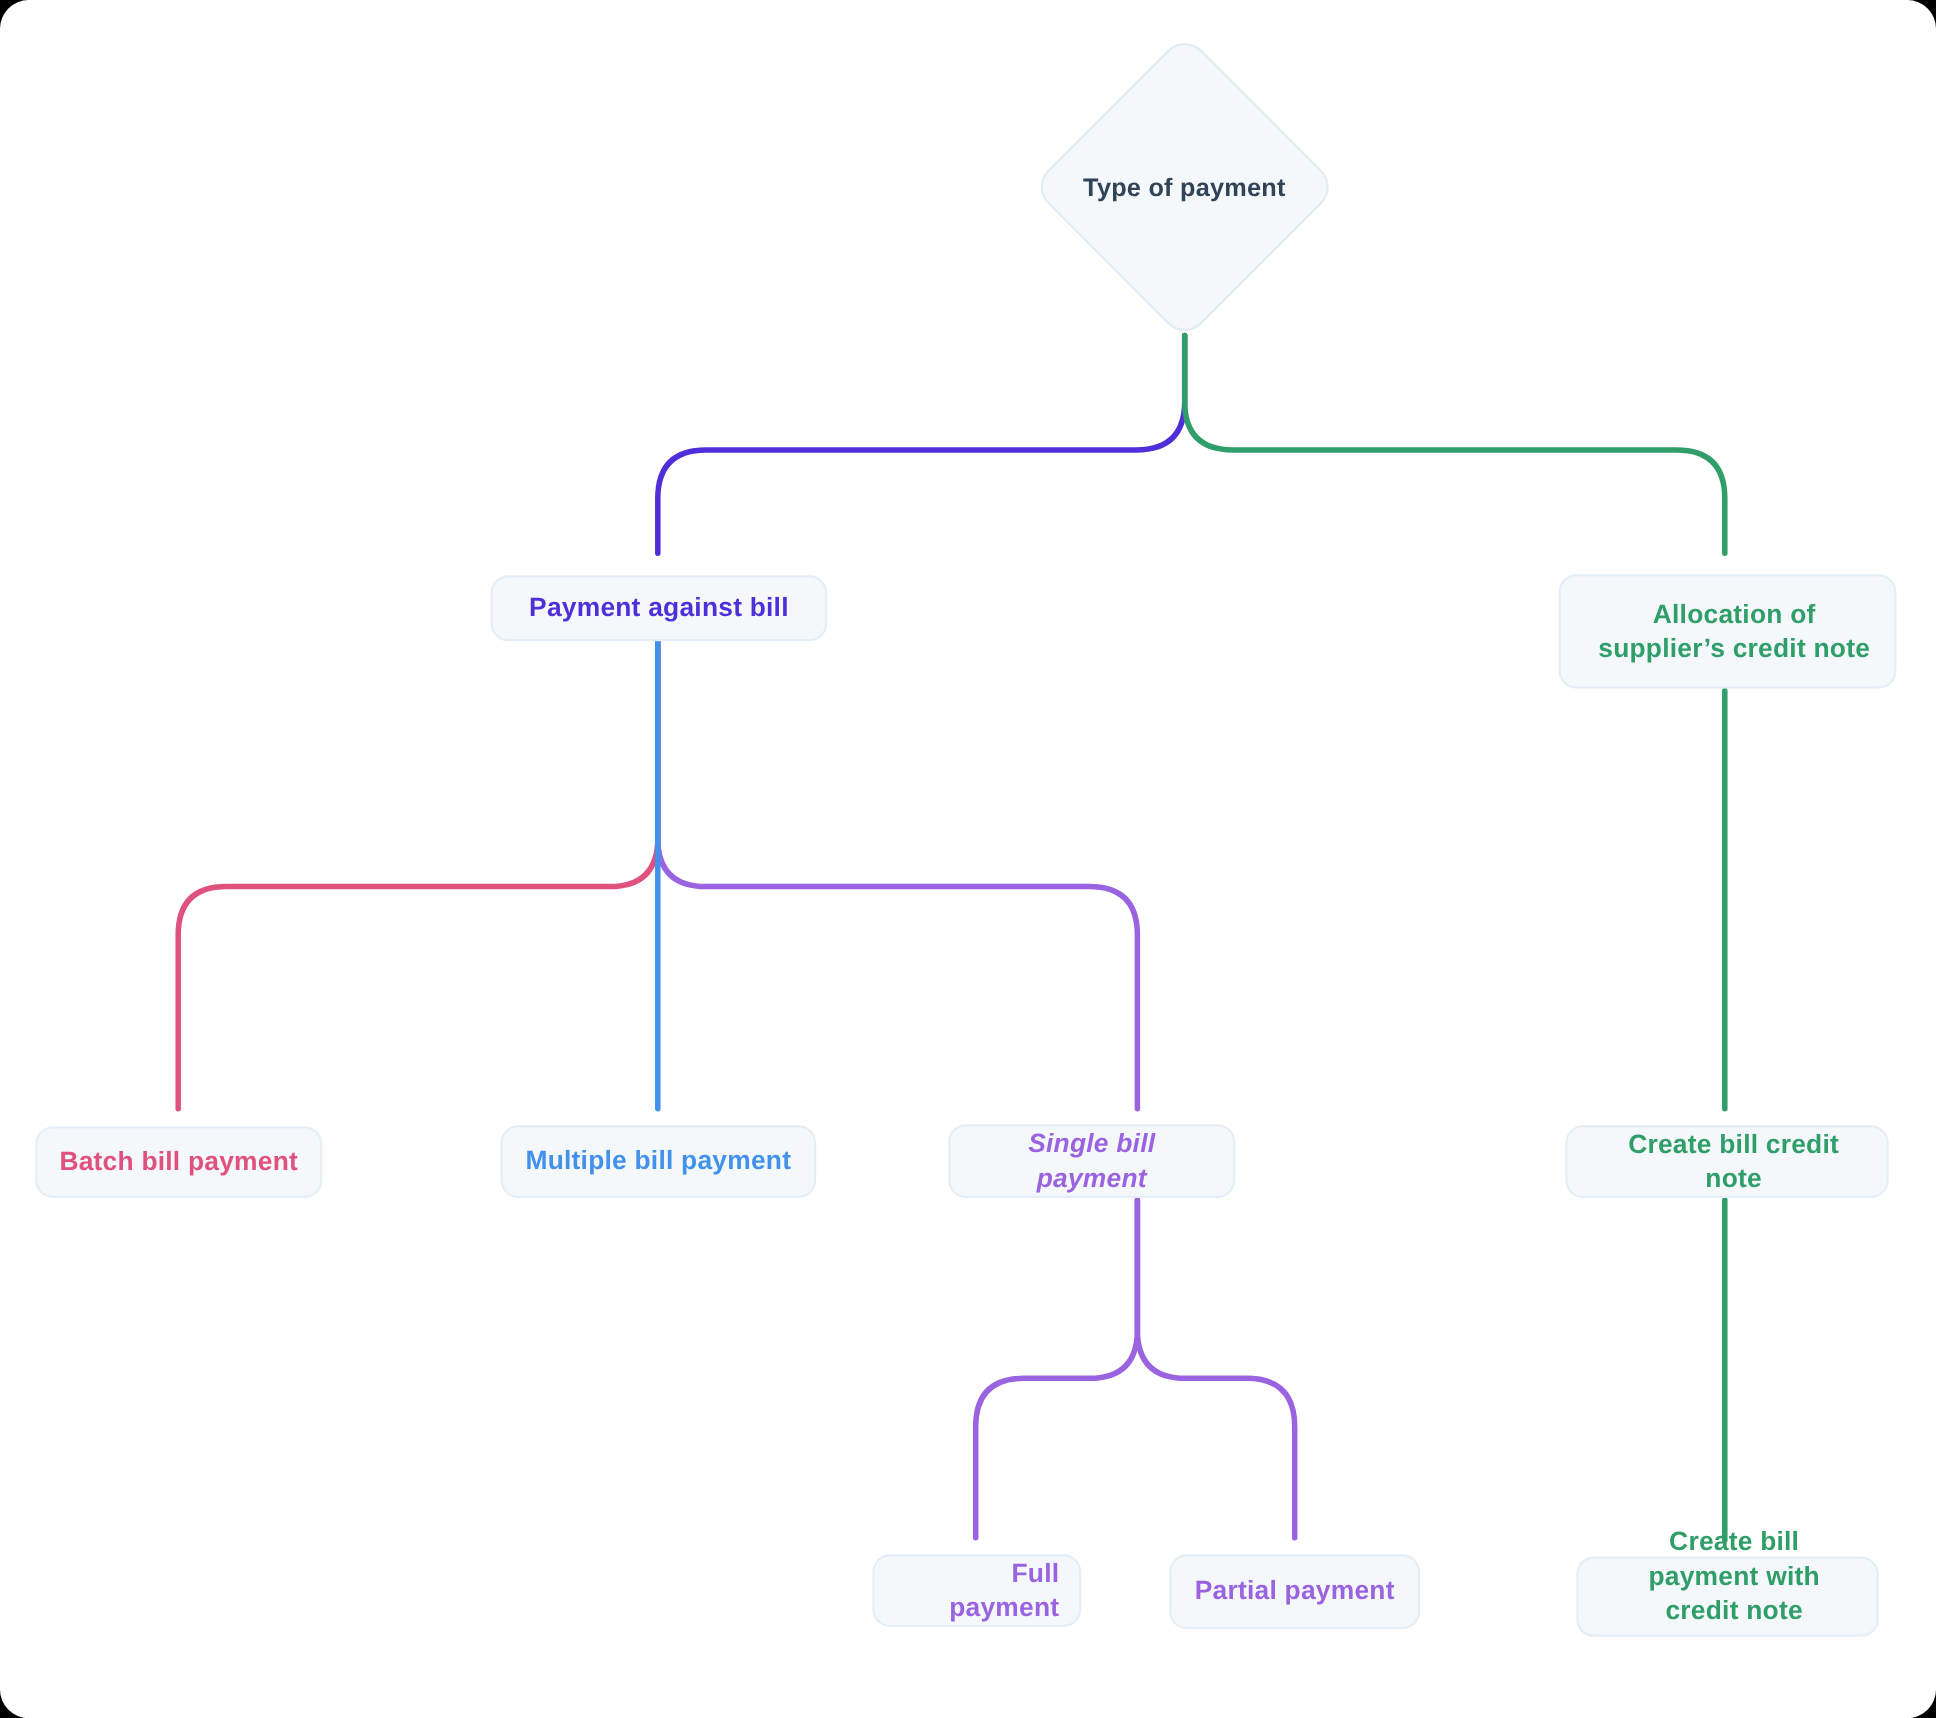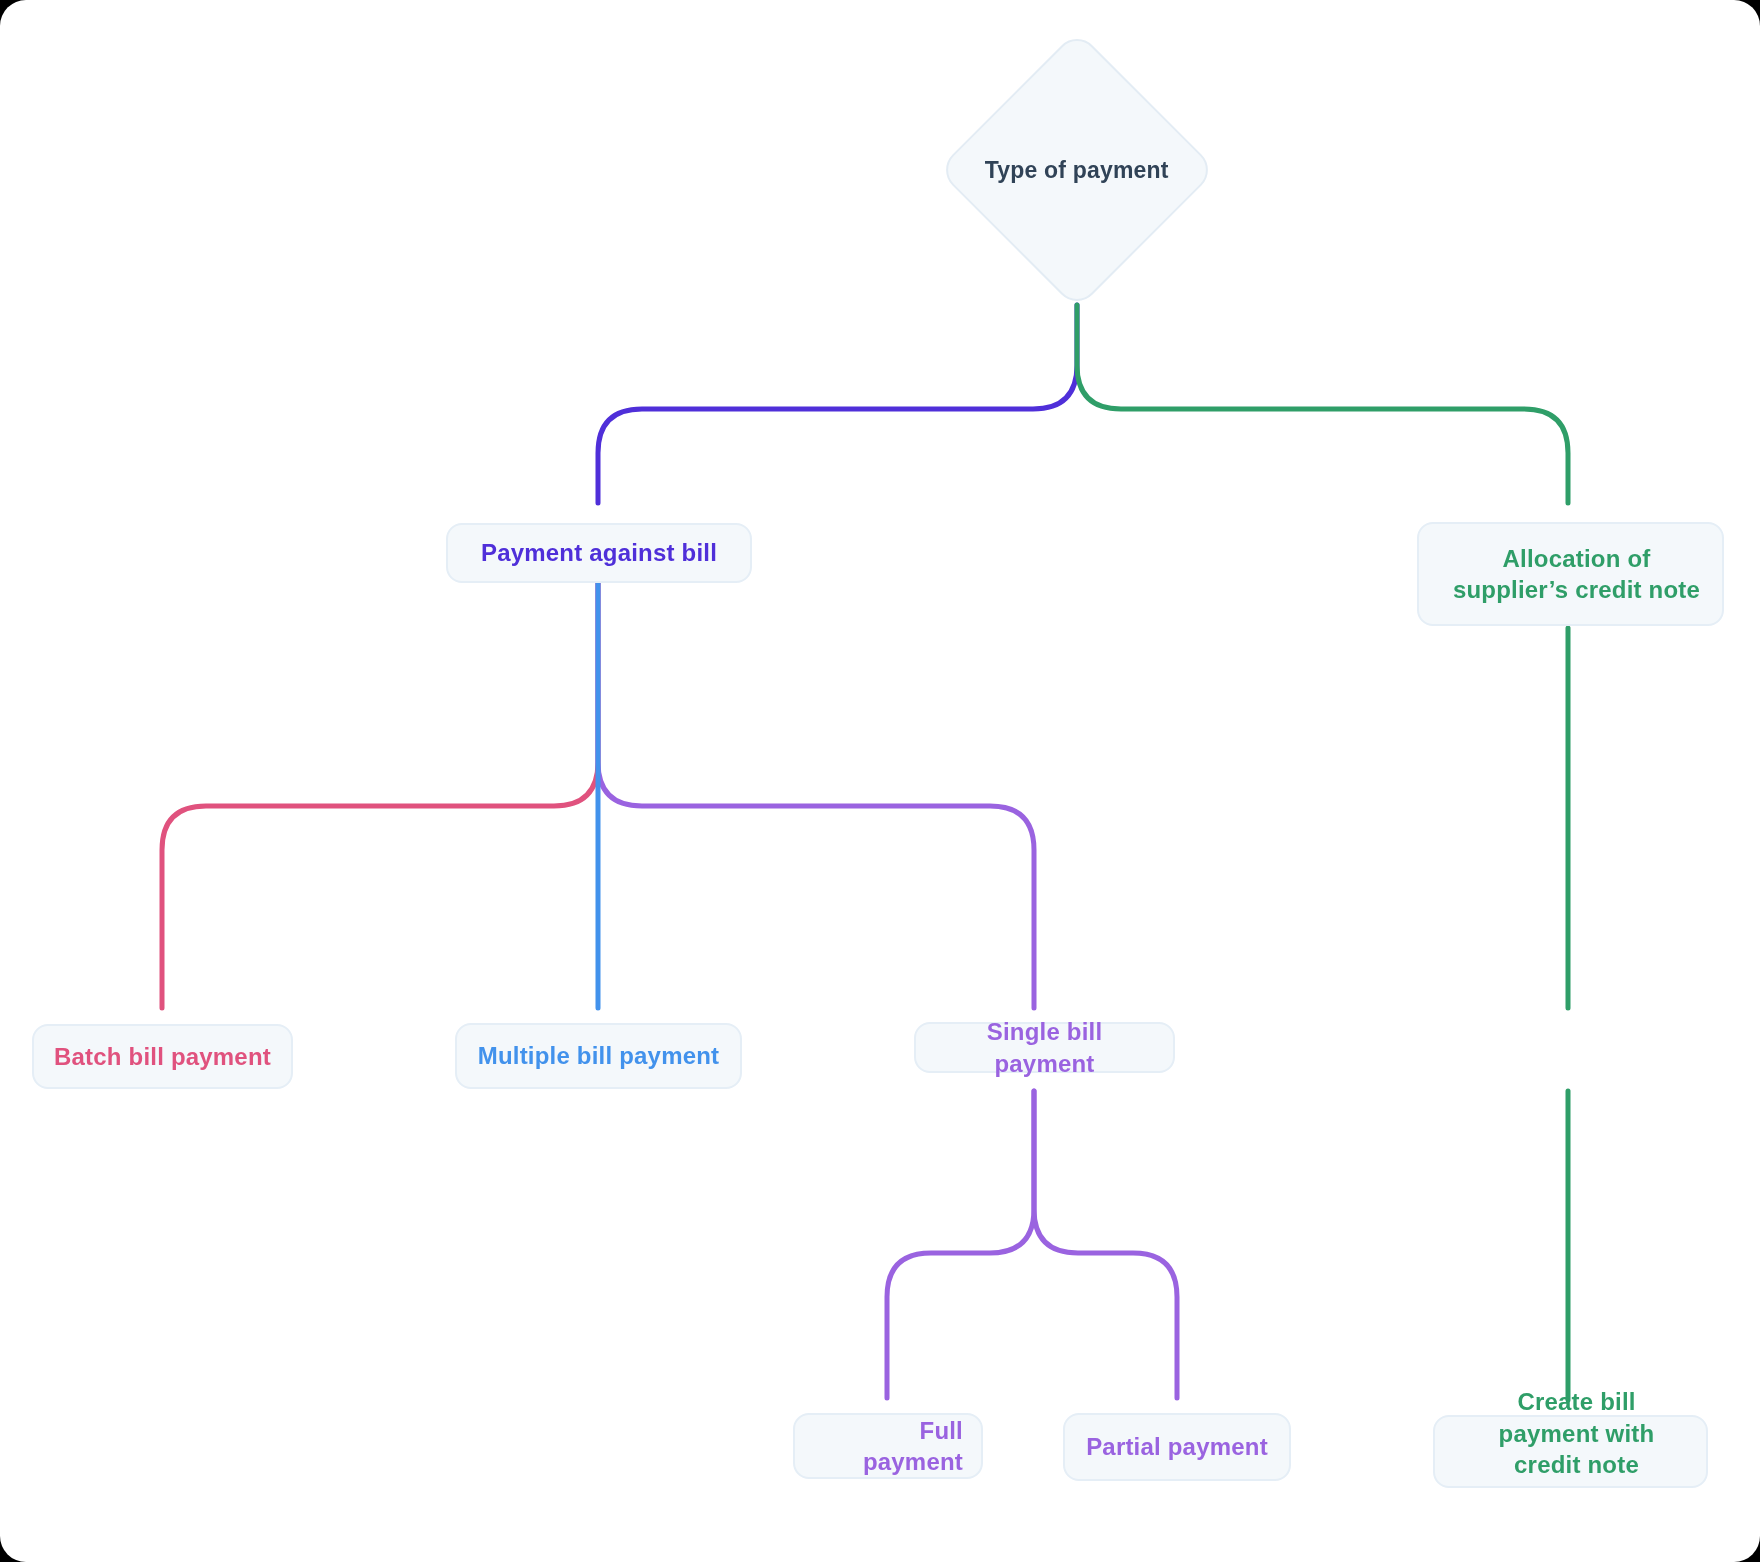--- a/index.html
+++ b/index.html
@@ -104,24 +104,27 @@
   </div>
 
   <div class="node c-blue" style="left:455px;top:1023px;width:287px;height:66px;">
     <span class="pad">Multiple bill payment</span>
   </div>
 
   <div class="node c-pink" style="left:32px;top:1024px;width:261px;height:65px;">
     <span class="pad">Batch bill payment</span>
   </div>
 
-  <div class="node c-purple" style="left:914px;top:1022px;width:261px;height:51px;">
+  <div class="node c-purple" style="left:862px;top:1022px;width:261px;height:67px;font-style:italic;">
     <span class="pad">Single bill payment</span>
   </div>
 
+  <div class="node c-green" style="left:1423px;top:1023px;width:294px;height:66px;">
+    <span class="pad">Create bill credit note</span>
+  </div>
 
   <div class="node c-purple" style="left:793px;top:1413px;width:190px;height:66px;text-align:right;">
     <span class="pad">Full payment</span>
   </div>
 
   <div class="node c-purple" style="left:1063px;top:1413px;width:228px;height:68px;">
     <span class="pad">Partial payment</span>
   </div>
 
   <div class="node c-green" style="left:1433px;top:1415px;width:275px;height:73px;align-items:flex-end;">

